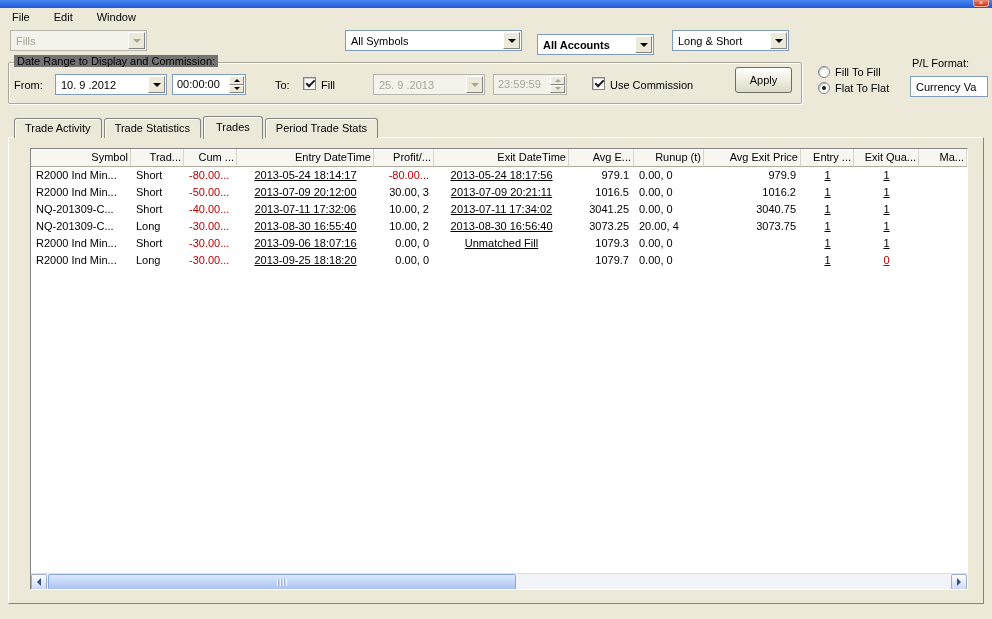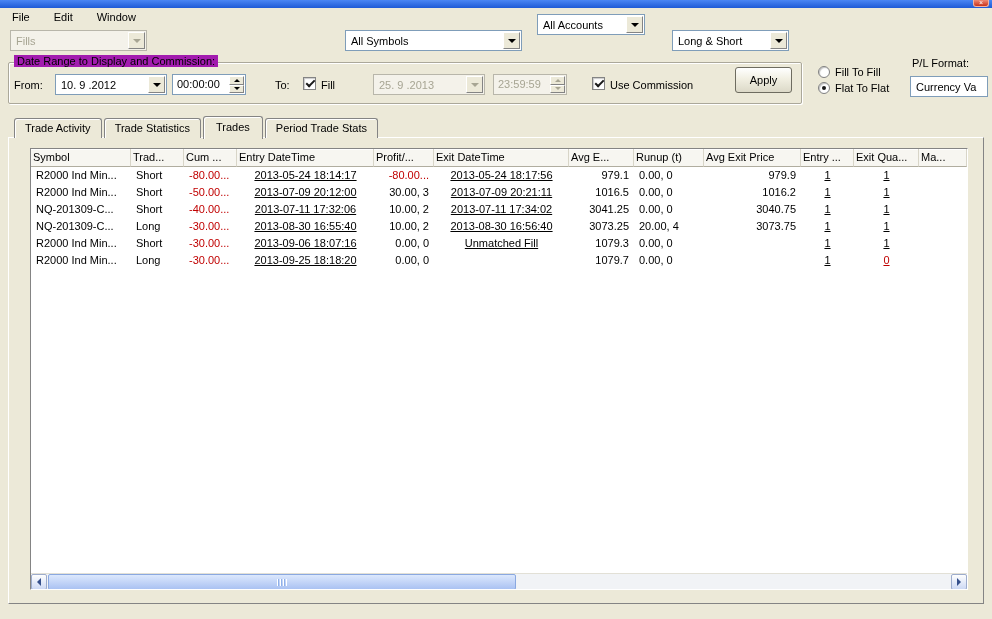--- a/index.html
+++ b/index.html
@@ -43,21 +43,21 @@
   .spin.disabled { background:#f4f2ea; border-color:#b8b6aa; }
   .spin.disabled .txt { color:#a7a593; }
   .spin.disabled .arr-u-s { border-bottom-color:#a7a593; }
   .spin.disabled .arr-d-s { border-top-color:#a7a593; }
 
   .lbl { position:absolute; white-space:nowrap; }
 
   
   .group { position:absolute; left:8px; top:62px; width:794px; height:42px;
     border:1px solid #aba89a; border-radius:2px; box-shadow:inset 1px 1px 0 #fff, 1px 1px 0 #fff; }
-  .group-label { position:absolute; left:14px; top:55px; background:#a21caf; padding:0 3px; }
+  .group-label { position:absolute; left:14px; top:55px; background:#737373; padding:0 3px; }
 
   
   .cb { position:absolute; width:13px; height:13px; background:#fff; border:1px solid #848484;
     box-shadow:inset 1px 1px 1px rgba(120,120,120,.4); }
   .cb.checked::after { content:""; position:absolute; left:2px; top:2px; width:7px; height:3px;
     border-left:2px solid #1a1a1a; border-bottom:2px solid #1a1a1a; transform:rotate(-45deg); }
   .rb { position:absolute; width:12px; height:12px; border-radius:50%; background:#fff;
     border:1px solid #808080; box-shadow:inset 1px 1px 1px rgba(120,120,120,.45); }
   .rb.sel::after { content:""; position:absolute; left:3px; top:3px; width:4px; height:4px;
     border-radius:50%; background:#1a1a1a; }
@@ -73,21 +73,21 @@
     white-space:nowrap; cursor:default; }
   .tab.active { height:23px; line-height:21px; padding:0 12px; margin-bottom:-1px; z-index:4; position:relative; }
 
   .tabpage { position:absolute; left:8px; top:137px; width:976px; height:467px; background:#ece9d8;
     border:1px solid; border-color:#fff #848484 #848484 #fff; }
 
   
   .grid { position:absolute; left:30px; top:148px; width:938px; height:442px; background:#fff;
     border:1px solid; border-color:#848484 #fff #fff #848484; overflow:hidden; }
   .ghead { display:flex; height:18px; background:#f7f6f1; }
-  .hcell { flex:none; text-align:left; line-height:17px; white-space:nowrap; overflow:hidden;
+  .hcell { flex:none; text-align:right; line-height:17px; white-space:nowrap; overflow:hidden;
     border-right:1px solid #d8d5c8; border-bottom:1px solid #b0ad9f; box-shadow:inset 0 1px 0 #fff;
     padding:0 2px; cursor:default; }
   .grow { display:flex; height:17px; background:#fff; }
   .gcell { flex:none; line-height:17px; white-space:nowrap; overflow:hidden; padding:0 5px; }
   .a-l { text-align:left; } .a-c { text-align:center;text-decoration:underline; } .a-r { text-align:right; }
   .neg { color:var(--negative,#c00000); }
 
   
   .hscroll { position:absolute; left:0; right:0; bottom:0; height:16px; background:#f1f3f6;
     border-top:1px solid #e2e0d6; }
@@ -120,21 +120,21 @@
     <span class="cbtn">
         <span class="arr-d"></span>
       </span>
   </div>
   <div class="combo" style="left:345px; top:30px; width:177px;">
     <span class="txt">All Symbols</span>
     <span class="cbtn">
         <span class="arr-d"></span>
       </span>
   </div>
-  <div class="combo" style="left:537px; top:14px; width:108px;">
+  <div class="combo" style="left:537px; top:34px; width:117px;font-weight:bold;">
     <span class="txt">All Accounts</span>
     <span class="cbtn">
         <span class="arr-d"></span>
       </span>
   </div>
   <div class="combo" style="left:672px; top:30px; width:117px;">
     <span class="txt">Long &amp; Short</span>
     <span class="cbtn">
         <span class="arr-d"></span>
       </span>

